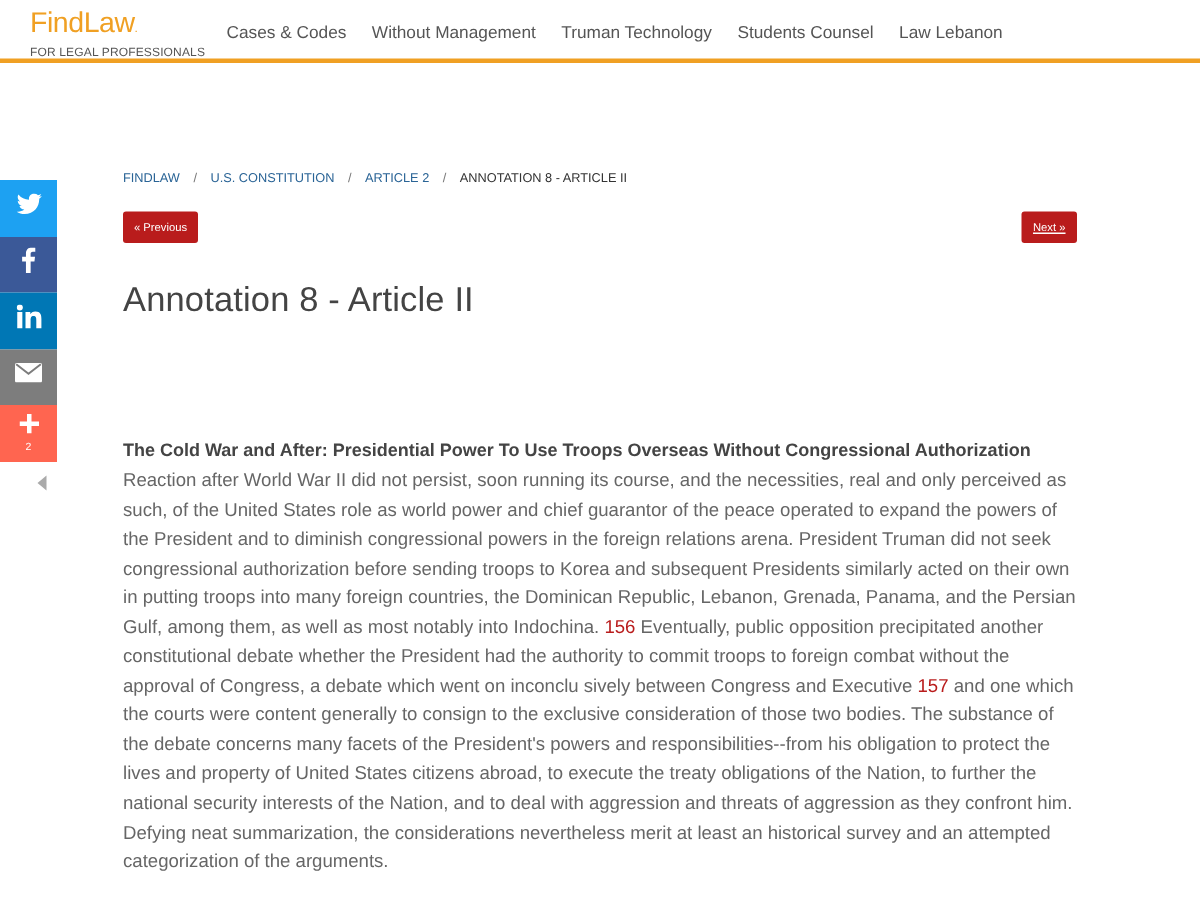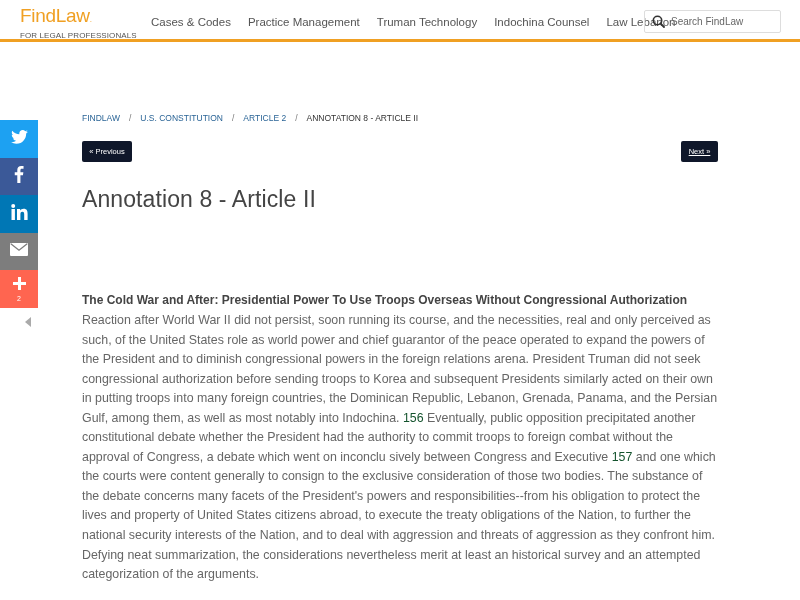--- a/index.html
+++ b/index.html
@@ -25,56 +25,47 @@
     .share-count { font-size: 7px; color: #fff; margin-top: 1px; }
     .share-collapse { position: absolute; left: 25px; top: 317px; width: 0; height: 0; border-top: 5px solid transparent; border-bottom: 5px solid transparent; border-right: 6px solid #aaa; cursor: pointer; }
 
     
     .breadcrumb { position: absolute; left: 82px; top: 113px; font-size: 8.5px; display: flex; align-items: center; }
     .crumb { color: #2a6496; text-transform: uppercase; cursor: pointer; }
     .crumb-sep { color: #777; margin: 0 9px; }
     .crumb-current { color: #333; text-transform: uppercase; }
 
     
-    .btn-orange { position: absolute; background: #0f172a; color: #fff; font-size: 7.5px; border-radius: 2px; display: flex; align-items: center; justify-content: center; cursor: pointer; }
+    .btn-orange { position: absolute; background: #b91c1c; color: #fff; font-size: 7.5px; border-radius: 2px; display: flex; align-items: center; justify-content: center; cursor: pointer; }
     .btn-prev { left: 82px; top: 141px; width: 50px; height: 21px; }
     .btn-next { left: 681px; top: 141px; width: 37px; height: 21px; text-decoration: underline; }
 
     
     .page-title { position: absolute; left: 82px; top: 186px; font-size: 23px; color: #444; font-weight: normal; letter-spacing: 0.1px; }
 
     
     .subheading { position: absolute; left: 82px; top: 279px; font-size: 12px; font-weight: bold; color: #444; white-space: nowrap; margin-top: 14px; }
     .body-text { position: absolute; left: 82px; top: 311px; width: 640px; font-size: 12.4px; line-height: 19.55px; color: #666; }
-    .footnote { color: #14532d; cursor: pointer; }
+    .footnote { color: #b91c1c; cursor: pointer; }
   </style>
 </head>
 <body>
 
 <div class="header">
   <div class="logo">
     <div class="logo-main"><span>FindLaw</span><span class="dot">.</span></div>
     <div class="logo-sub">FOR LEGAL PROFESSIONALS</div>
   </div>
   <nav class="nav">
     <a class="nav-item">Cases &amp; Codes</a>
-    <a class="nav-item">Practice Management</a>
+    <a class="nav-item">Without Management</a>
     <a class="nav-item">Truman Technology</a>
-    <a class="nav-item">Indochina Counsel</a>
+    <a class="nav-item">Students Counsel</a>
     <a class="nav-item">Law Lebanon</a>
   </nav>
-  <div class="search">
-    <span class="search-icon">
-      <svg width="13" height="13" viewBox="0 0 13 13">
-          <circle cx="5.5" cy="5.5" r="4.2" stroke="#333" stroke-width="1.6" fill="none"></circle>
-          <line x1="8.5" y1="8.5" x2="12" y2="12" stroke="#333" stroke-width="1.8" stroke-linecap="round"></line>
-        </svg>
-    </span>
-    <input class="search-input" type="text" placeholder="Search FindLaw" style="">
-  </div>
 </div>
 
 <div class="share">
   <div class="share-btn" style="background:#1da1f2">
     <span>
       <svg width="17" height="14" viewBox="0 0 24 20">
           <path fill="#fff" d="M24 2.4c-.9.4-1.8.7-2.8.8 1-.6 1.8-1.6 2.2-2.7-1 .6-2 1-3.1 1.2C19.3.7 18 0 16.6 0c-2.7 0-4.9 2.2-4.9 4.9 0 .4 0 .8.1 1.1C7.7 5.8 4.1 3.9 1.7.9c-.4.7-.7 1.6-.7 2.5 0 1.7.9 3.2 2.2 4.1-.8 0-1.6-.2-2.2-.6v.1c0 2.4 1.7 4.4 3.9 4.8-.4.1-.8.2-1.3.2-.3 0-.6 0-.9-.1.6 2 2.4 3.4 4.6 3.4-1.7 1.3-3.8 2.1-6.1 2.1-.4 0-.8 0-1.2-.1C2.2 18.8 4.8 19.6 7.5 19.6c9.1 0 14-7.5 14-14v-.6c1-.7 1.8-1.6 2.5-2.6z"></path>
         </svg>
     </span>
   </div>

